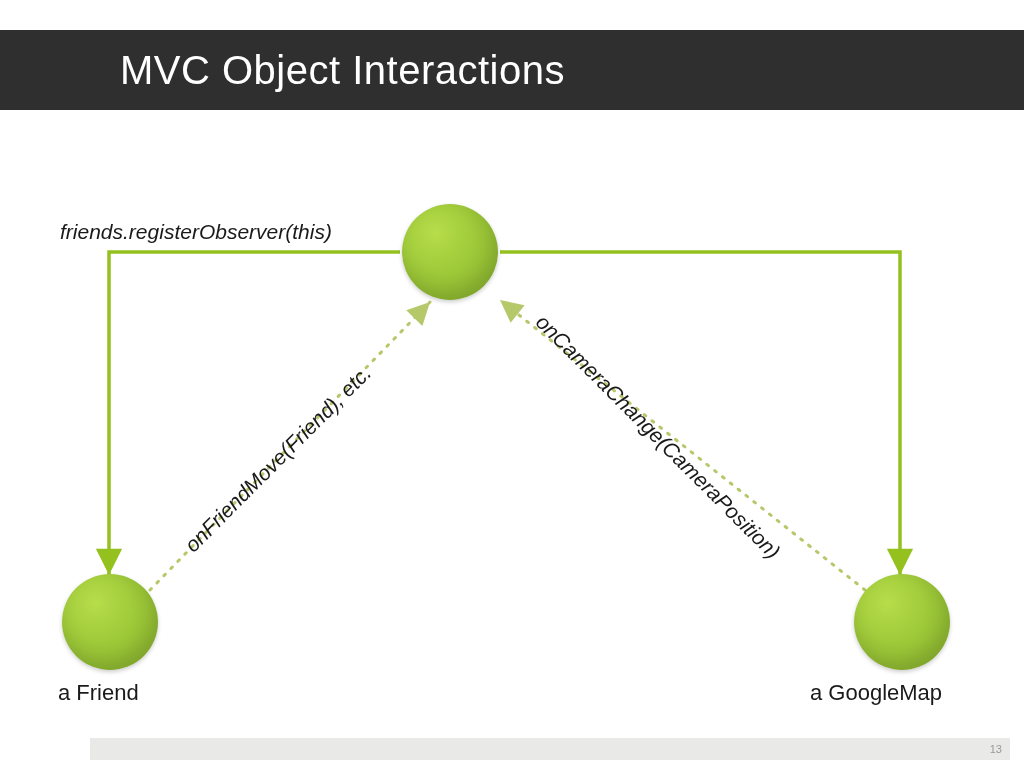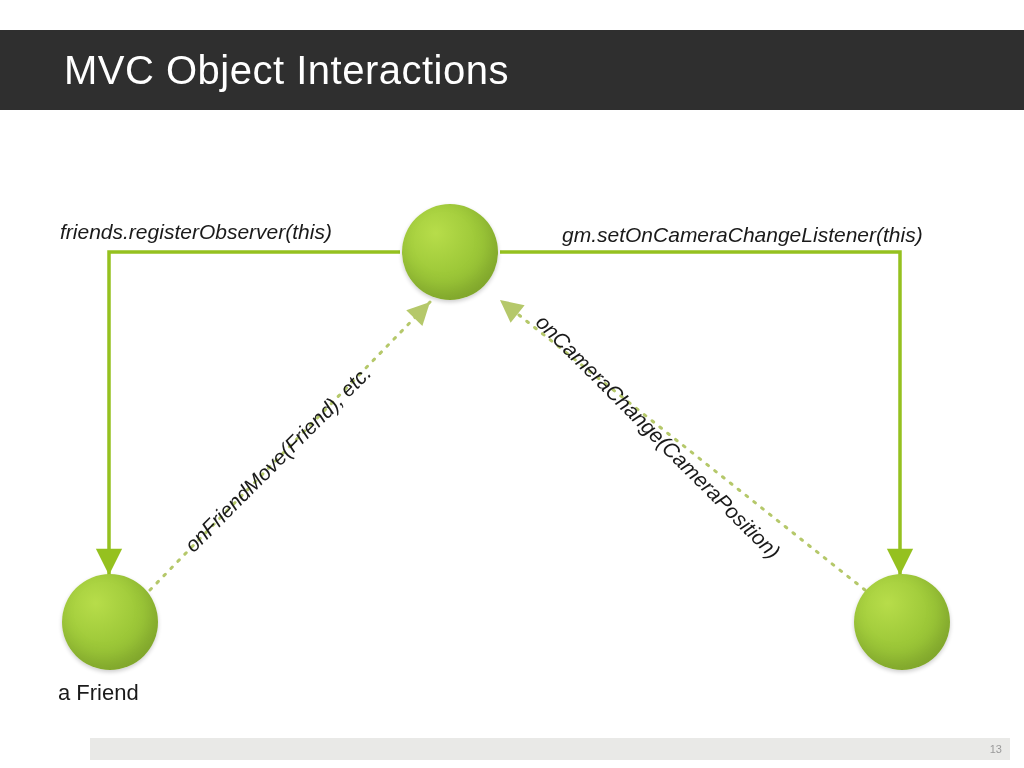--- a/index.html
+++ b/index.html
@@ -15,21 +15,21 @@
   }
   .header {
     position: absolute;
     left: 0; top: 30px;
     width: 1024px;
     height: 80px;
     background: #2f2f2f;
     color: #fff;
     display: flex;
     align-items: center;
-    padding-left: 64px;
+    padding-left: 120px;
     box-sizing: border-box;
     font-size: 40px;
     font-weight: 300;
     letter-spacing: 0.5px;
   }
   .stage {
     position: absolute;
     left: 0; top: 110px;
     width: 1024px;
     height: 600px;
@@ -114,24 +114,24 @@
     <path d="M 150 480 L 430 192" fill="none" stroke="#b5c86a" stroke-width="3" stroke-dasharray="2 8" stroke-linecap="round" marker-end="url(#arrow-dot)"></path>
 
     <path d="M 865 480 L 500 190" fill="none" stroke="#b5c86a" stroke-width="3" stroke-dasharray="2 8" stroke-linecap="round" marker-end="url(#arrow-dot)"></path>
   </svg>
 
   <div class="node" style="left:402px; top:94px;"></div>
   <div class="node" style="left:62px;  top:464px;"></div>
   <div class="node" style="left:854px; top:464px;"></div>
 
   <div class="label" style="left:58px;  top:570px;">a Friend</div>
+  <div class="label" style="left:810px; top:570px;">a GoogleMap</div>
 
   <div class="edge-label" style="left:60px;  top:110px;">friends.registerObserver(this)</div>
 
-  <div class="edge-label" style="left:562px; top:113px;">gm.setOnCameraChangeListener(this)</div>
 
   <div class="edge-label rot-left" style="left:180px; top:430px;">onFriendMove(Friend), etc.</div>
   <div class="edge-label rot-right" style="left:548px; top:200px;">onCameraChange(CameraPosition)</div>
 
 </div>
 
 <div class="footer">
   <span>13</span>
 </div>
 

